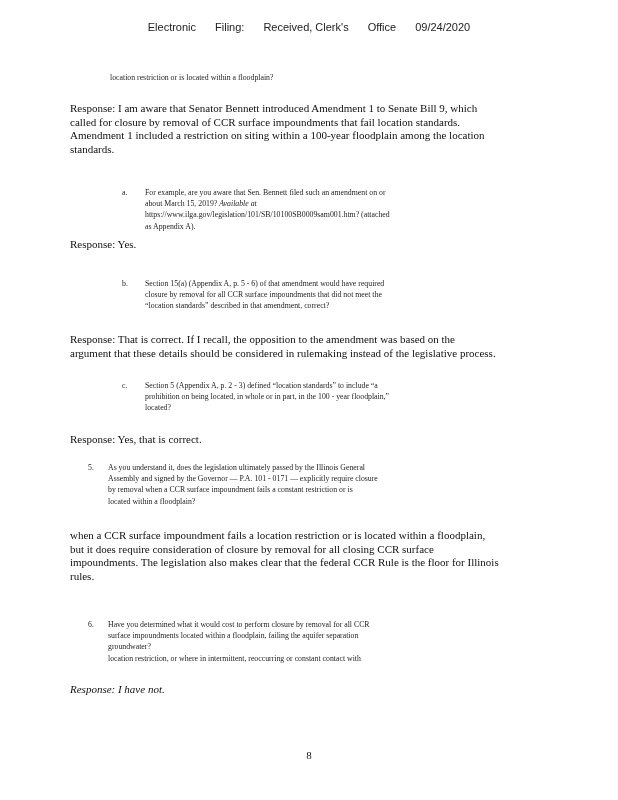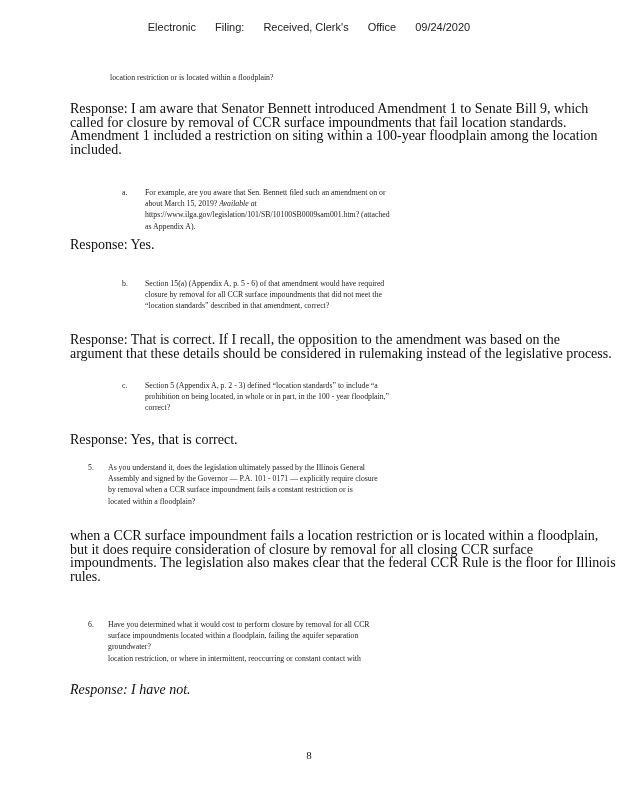--- a/index.html
+++ b/index.html
@@ -18,21 +18,21 @@
   .stamp {
     position:absolute; top:21px; left:0; width:100%;
     display:flex; justify-content:center; column-gap:19px;
     font-family:"Liberation Sans","DejaVu Sans",sans-serif;
     font-size:11px; color:#222;
   }
 
   .small-text { font-size:7.8px; line-height:11.2px; color:#1c1c1c; }
   .resp {
     position:absolute; left:70px;
-    font-size:14px; line-height:13.5px; color:#101010;
+    font-size:11px; line-height:13.5px; color:#101010;
   }
 
   .frag { position:absolute; left:110px; top:72px; }
 
   .q-item { position:absolute; display:flex; }
   .q-label { width:23px; flex:none; }
   .num-item .q-label { width:20px; }
 
   #resp-1 { top:102px; }
   #resp-2 { top:238px; }
@@ -68,21 +68,21 @@
   </div>
 
   <div class="frag small-text">
     <div class="line">location restriction or is located within a floodplain?</div>
   </div>
 
   <div class="resp" id="resp-1">
     <div class="line">Response: I am aware that Senator Bennett introduced Amendment 1 to Senate Bill 9, which</div>
     <div class="line">called for closure by removal of CCR surface impoundments that fail location standards.</div>
     <div class="line">Amendment 1 included a restriction on siting within a 100-year floodplain among the location</div>
-    <div class="line">included.</div>
+    <div class="line">standards.</div>
   </div>
 
   <div class="q-item small-text" id="q-a">
     <div class="q-label">a.</div>
     <div class="q-lines">
       <div class="line">For example, are you aware that Sen. Bennett filed such an amendment on or</div>
       <div class="line"><span>about March 15, 2019?</span> <span class="it">Available at</span></div>
       <div class="line">https://www.ilga.gov/legislation/101/SB/10100SB0009sam001.htm? (attached</div>
       <div class="line">as Appendix A).</div>
     </div>
@@ -104,21 +104,21 @@
   <div class="resp" id="resp-3">
     <div class="line">Response: That is correct. If I recall, the opposition to the amendment was based on the</div>
     <div class="line">argument that these details should be considered in rulemaking instead of the legislative process.</div>
   </div>
 
   <div class="q-item small-text" id="q-c">
     <div class="q-label">c.</div>
     <div class="q-lines">
       <div class="line">Section 5 (Appendix A, p. 2 - 3) defined “location standards” to include “a</div>
       <div class="line">prohibition on being located, in whole or in part, in the 100 - year floodplain,”</div>
-      <div class="line">correct?</div>
+      <div class="line">located?</div>
     </div>
   </div>
 
   <div class="resp" id="resp-4">
     <div class="line">Response: Yes, that is correct.</div>
   </div>
 
   <div class="q-item num-item small-text" id="q-5">
     <div class="q-label">5.</div>
     <div class="q-lines">

